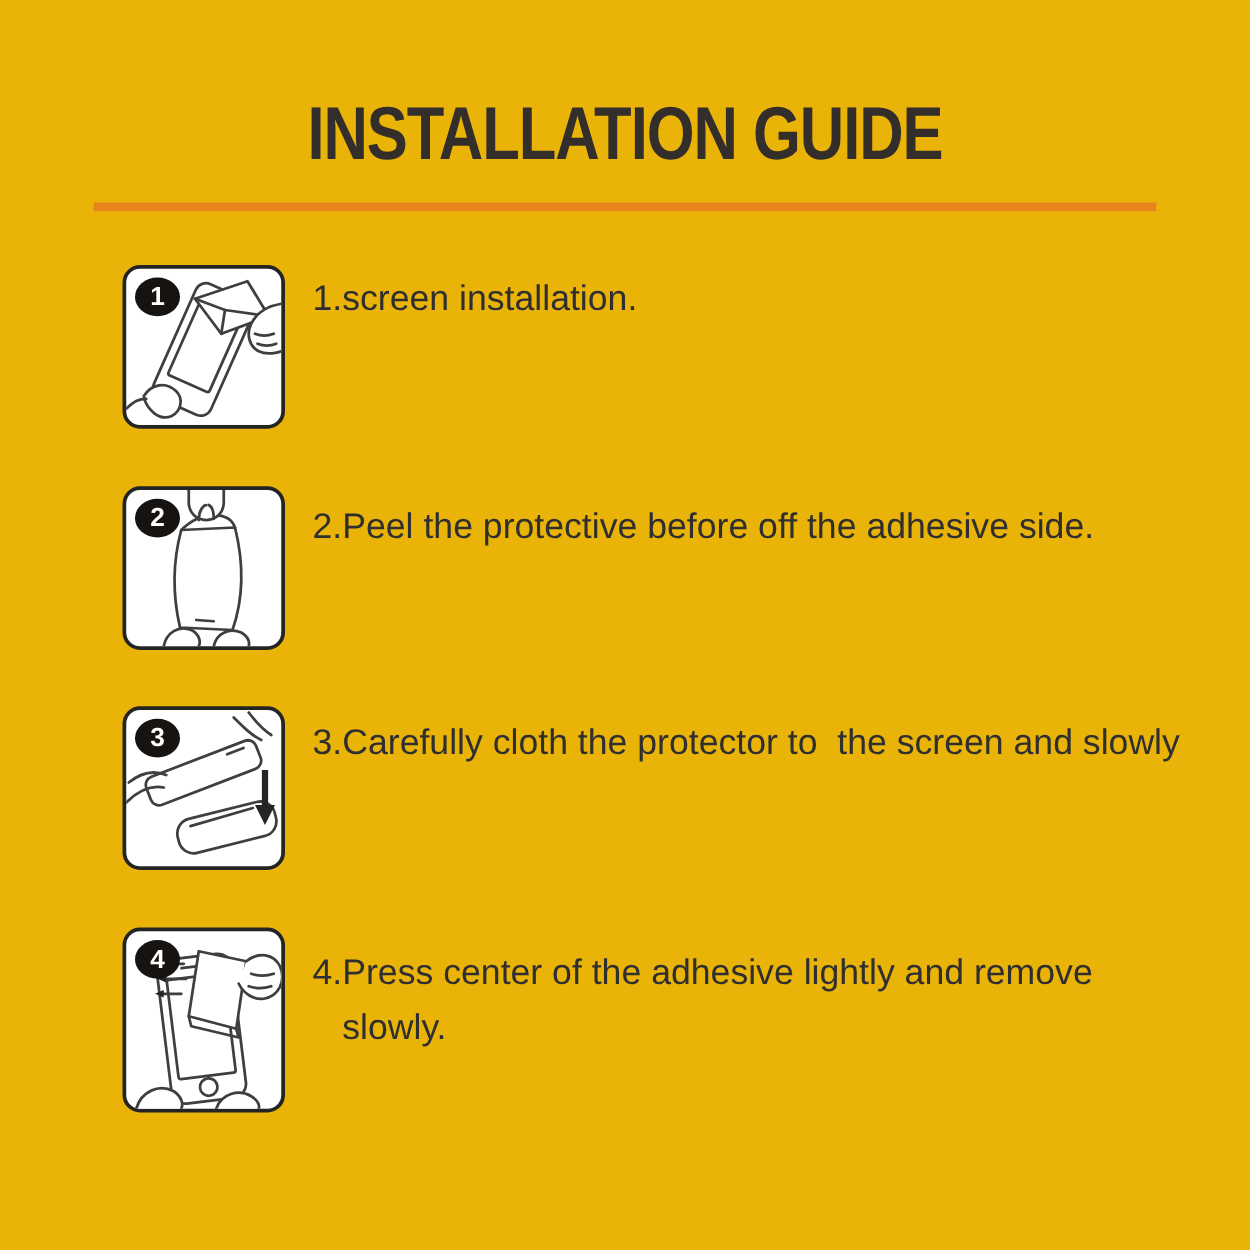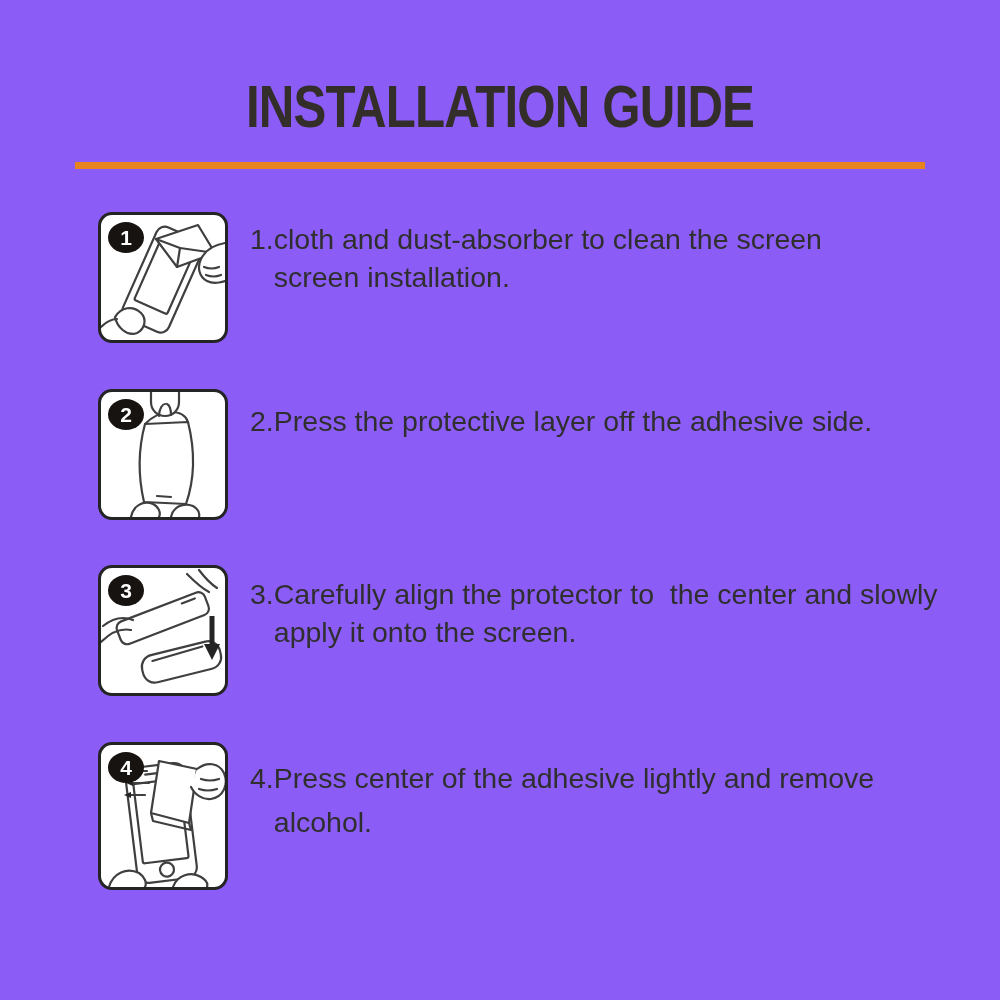--- a/index.html
+++ b/index.html
@@ -1,19 +1,19 @@
 <!DOCTYPE html>
 <html><head>
 <meta charset="utf-8">
 <style>
   html,body{margin:0;padding:0;background:#ffffff;}
   .page{
     position:relative;
     width:1000px;height:1000px;
-    background:#8b5cf6;
+    background:#eab308;
     font-family:"Liberation Sans", sans-serif;
     color:#333333;
     overflow:hidden;
   }
   .title{
     position:absolute;
     top:72px;left:0;width:1000px;
     text-align:center;
     font-size:60px;
     font-weight:bold;
@@ -94,21 +94,20 @@
       <path class="ill" d="M105 60 C110 62 115 62 120 60"></path>
 
       <path class="ill-fill" d="M14 102 C20 92 32 90 40 98 C46 104 44 114 36 118 C26 122 16 112 14 102 Z"></path>
       <path class="ill" d="M0 112 C6 106 10 104 16 104"></path>
     </svg>
   </div>
 
   <div class="step-text" style="top:220px;">
     <span class="num">1.</span>
     <span class="lines">
-      <div class="line">cloth and dust-absorber to clean the screen</div>
       <div class="line">screen installation.</div>
     </span>
   </div>
 
   <div class="step-box" style="top:389px;">
     <div class="badge">2</div>
     <svg width="124" height="125" viewBox="0 0 124 125">
 
       <path class="ill-fill" d="M44 32 C37 58 37 84 43 110 L85 112 C94 86 94 58 87 30 Z"></path>
       <line class="ill" x1="56" y1="104" x2="70" y2="105"></line>
@@ -120,21 +119,21 @@
       <path class="ill" d="M70 23 C70 16 68 13 66 12"></path>
 
       <path class="ill-fill" d="M30 125 C32 114 42 108 52 112 C58 115 60 121 58 125"></path>
       <path class="ill-fill" d="M70 125 C72 115 82 110 92 114 C97 117 99 121 98 125"></path>
     </svg>
   </div>
 
   <div class="step-text" style="top:402px;">
     <span class="num">2.</span>
     <span class="lines">
-      <div class="line">Press the protective layer off the adhesive side.</div>
+      <div class="line">Peel the protective before off the adhesive side.</div>
     </span>
   </div>
 
   <div class="step-box" style="top:565px;">
     <div class="badge">3</div>
     <svg width="124" height="125" viewBox="0 0 124 125">
 
       <g transform="rotate(-14 80 92)">
         <rect class="ill-fill" x="40" y="80" width="80" height="28" rx="12"></rect>
         <line class="ill" x1="52" y1="86" x2="104" y2="84"></line>
@@ -152,22 +151,21 @@
       <path class="ill" d="M0 74 C10 64 20 60 30 62"></path>
 
       <line x1="111" y1="48" x2="111" y2="78" stroke="#242424" stroke-width="5"></line>
       <polygon class="ill-dark" points="103,76 119,76 111,92"></polygon>
     </svg>
   </div>
 
   <div class="step-text" style="top:575px;">
     <span class="num">3.</span>
     <span class="lines">
-      <div class="line">Carefully align the protector to  the center and slowly</div>
-      <div class="line">apply it onto the screen.</div>
+      <div class="line">Carefully cloth the protector to  the screen and slowly</div>
     </span>
   </div>
 
   <div class="step-box" style="top:742px;height:148px;">
     <div class="badge">4</div>
     <svg width="124" height="142" viewBox="0 0 124 142">
 
       <g transform="rotate(-7 60 76)">
         <rect class="ill-fill" x="30" y="20" width="60" height="116" rx="11"></rect>
         <rect class="ill" x="37" y="36" width="46" height="80" rx="2"></rect>
@@ -193,17 +191,17 @@
 
       <path class="ill-fill" d="M8 142 C12 128 26 122 38 128 C44 132 46 138 44 142"></path>
       <path class="ill-fill" d="M72 142 C76 130 90 126 100 132 C105 135 107 139 106 142"></path>
     </svg>
   </div>
 
   <div class="step-text lh44" style="top:756px;">
     <span class="num">4.</span>
     <span class="lines">
       <div class="line">Press center of the adhesive lightly and remove</div>
-      <div class="line">alcohol.</div>
+      <div class="line">slowly.</div>
     </span>
   </div>
 
 </div>
 
 </body></html>

